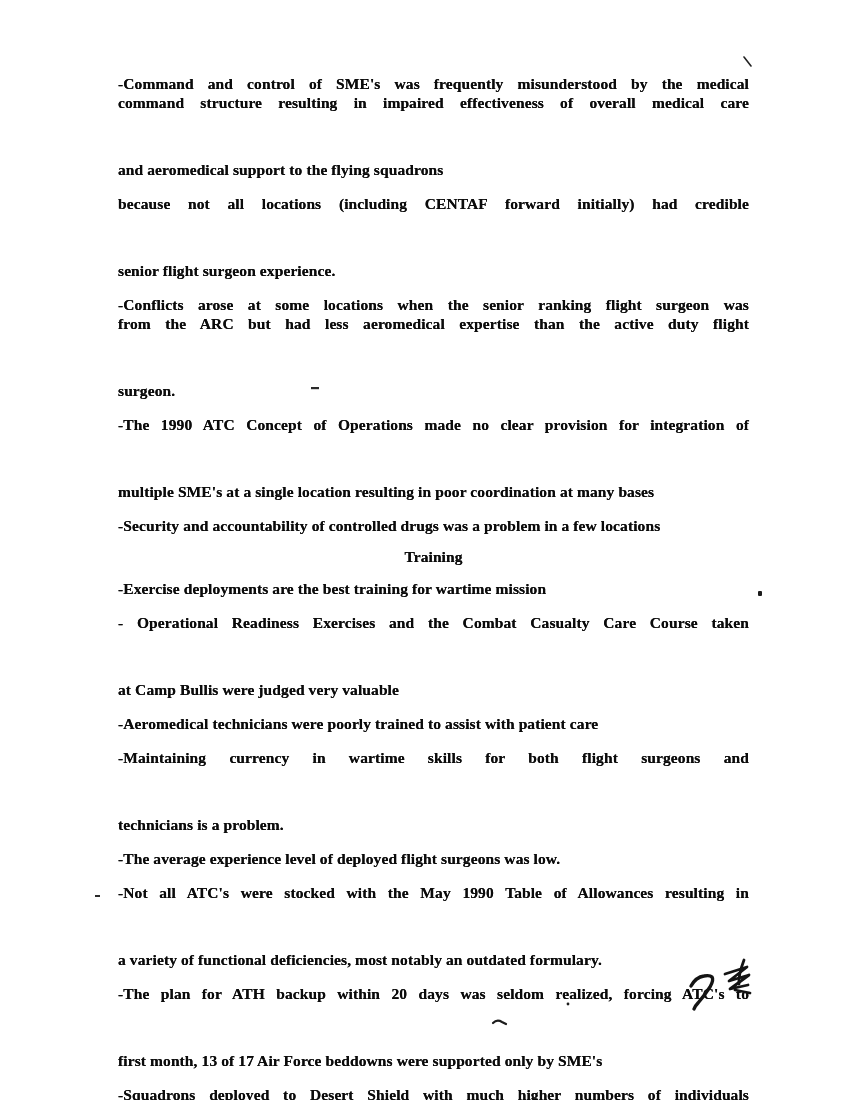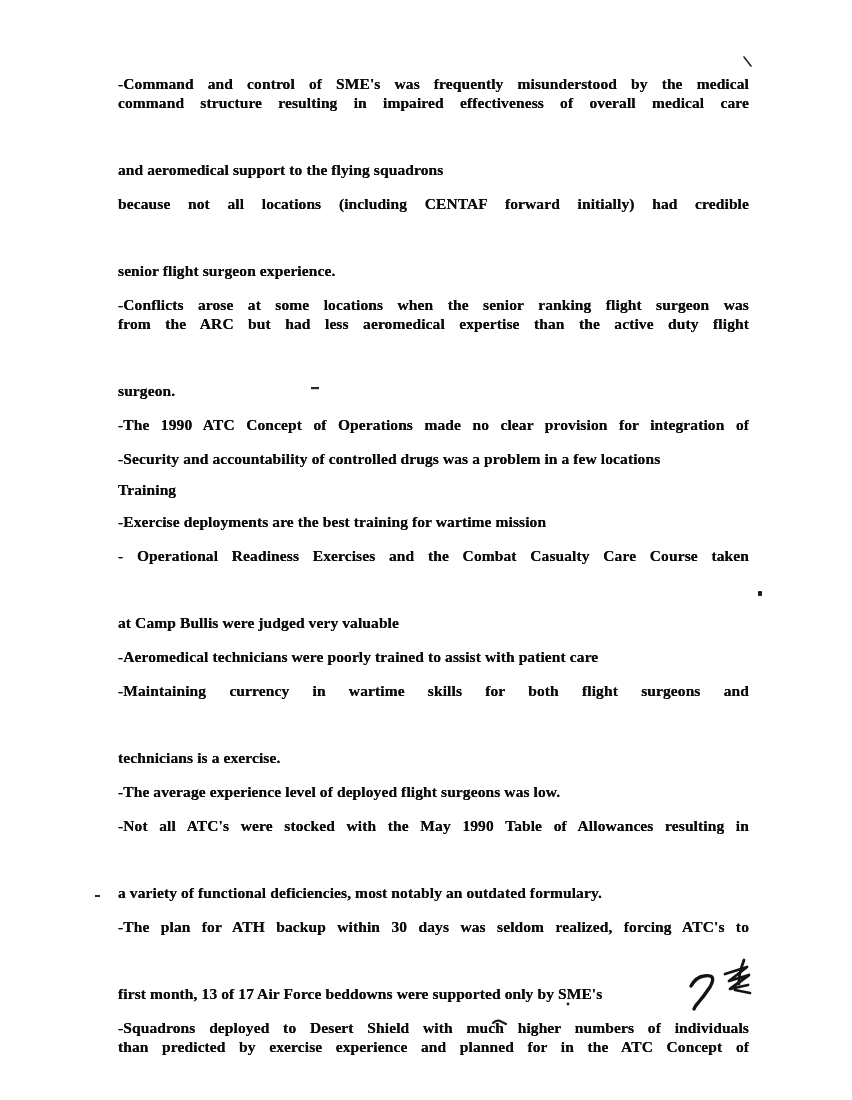--- a/index.html
+++ b/index.html
@@ -26,20 +26,21 @@
     line-height: 19px;
     letter-spacing: 0.1px;
     text-shadow: 0 0 0.5px rgba(10,10,10,0.85);
   }
   .para { margin: 0 0 15px 0; }
   .line { text-align: justify; text-align-last: justify; }
   .line.last { text-align-last: left; margin-top: 48px; }
   .line.only { text-align-last: left; }
   .heading {
     margin: -3px 0 13px 0;
+    text-align: center;
   }
   svg.overlay {
     position: absolute;
     left: 0; top: 0;
     width: 852px; height: 1100px;
     pointer-events: none;
   }
 </style>
 </head>
 <body>
@@ -56,48 +57,49 @@
         <div class="line">because not all locations (including CENTAF forward initially) had credible</div>
         <div class="line last">senior flight surgeon experience.</div>
       </div>
       <div class="para">
         <div class="line">-Conflicts arose at some locations when the senior ranking flight surgeon was</div>
         <div class="line">from the ARC but had less aeromedical expertise than the active duty flight</div>
         <div class="line last">surgeon.</div>
       </div>
       <div class="para">
         <div class="line">-The 1990 ATC Concept of Operations made no clear provision for integration of</div>
+        <div class="line last">multiple SME's at a single location resulting in poor coordination at many bases</div>
       </div>
       <div class="para">
         <div class="line only">-Security and accountability of controlled drugs was a problem in a few locations</div>
       </div>
       <div class="heading">Training</div>
       <div class="para">
         <div class="line only">-Exercise deployments are the best training for wartime mission</div>
       </div>
       <div class="para">
         <div class="line">- Operational Readiness Exercises and the Combat Casualty Care Course taken</div>
         <div class="line last">at Camp Bullis were judged very valuable</div>
       </div>
       <div class="para">
         <div class="line only">-Aeromedical technicians were poorly trained to assist with patient care</div>
       </div>
       <div class="para">
         <div class="line">-Maintaining currency in wartime skills for both flight surgeons and</div>
-        <div class="line last">technicians is a exercise.</div>
+        <div class="line last">technicians is a problem.</div>
       </div>
       <div class="para">
         <div class="line only">-The average experience level of deployed flight surgeons was low.</div>
       </div>
       <div class="para">
         <div class="line">-Not all ATC's were stocked with the May 1990 Table of Allowances resulting in</div>
         <div class="line last">a variety of functional deficiencies, most notably an outdated formulary.</div>
       </div>
       <div class="para">
-        <div class="line">-The plan for ATH backup within 30 days was seldom realized, forcing ATC's to</div>
+        <div class="line">-The plan for ATH backup within 20 days was seldom realized, forcing ATC's to</div>
         <div class="line last">first month, 13 of 17 Air Force beddowns were supported only by SME's</div>
       </div>
       <div class="para">
         <div class="line">-Squadrons deployed to Desert Shield with much higher numbers of individuals</div>
         <div class="line">than predicted by exercise experience and planned for in the ATC Concept of</div>
       </div>
     </div>
 
   <svg class="overlay" viewBox="0 0 852 1100" xmlns="http://www.w3.org/2000/svg">
 

